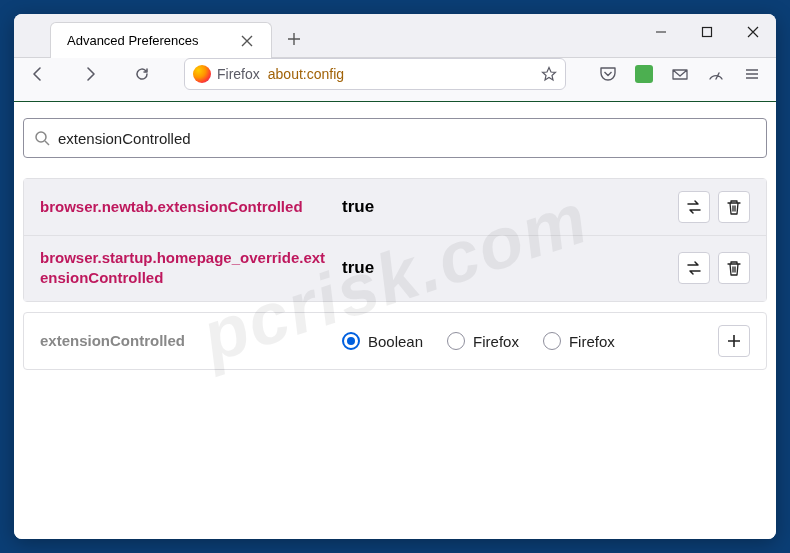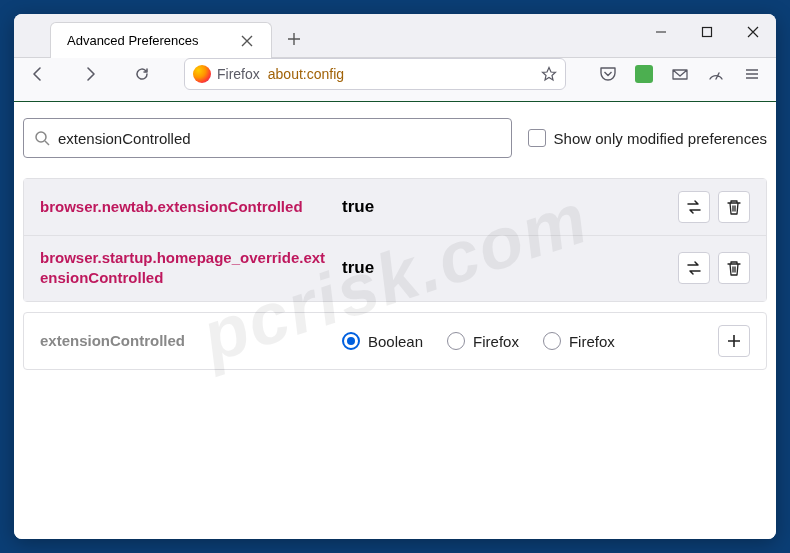--- a/index.html
+++ b/index.html
@@ -140,24 +140,20 @@
 
   <div class="content">
     <div class="searchrow">
       <div class="searchbox">
         <svg viewBox="0 0 16 16" width="16" height="16">
             <circle cx="7" cy="7" r="5" stroke="#888" stroke-width="1.5" fill="none"></circle>
             <path d="M11 11 L15 15" stroke="#888" stroke-width="1.5"></path>
           </svg>
         <input value="extensionControlled" style="">
       </div>
-      <label class="checkbox-wrap">
-        <span class="checkbox"></span>
-        <span>Show only modified preferences</span>
-      </label>
     </div>
 
     <div class="prefs-table">
       <div class="pref-row">
         <div class="pref-name">browser.newtab.extensionControlled</div>
         <div class="pref-value">true</div>
         <div class="row-actions">
           <div class="row-btn">
             <svg viewBox="0 0 18 18" width="18" height="18">
                 <path d="M3 6 H13 L10 3 M15 12 H5 L8 15" stroke="#222" stroke-width="1.5" fill="none" stroke-linecap="round" stroke-linejoin="round"></path>

